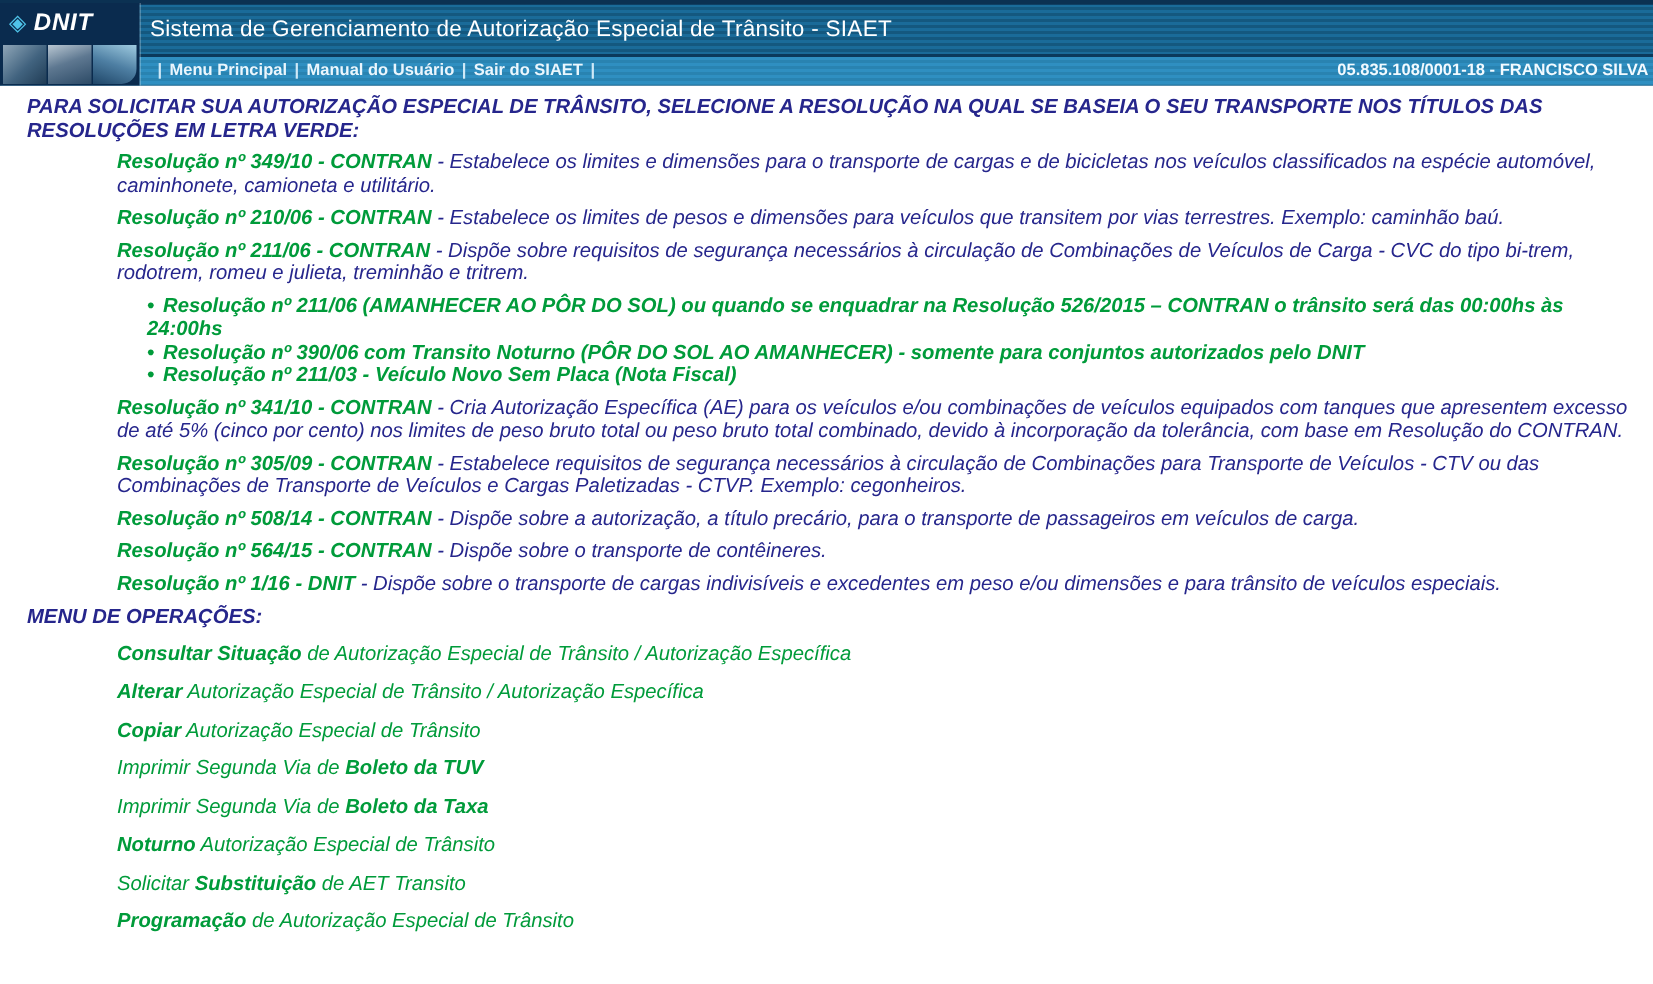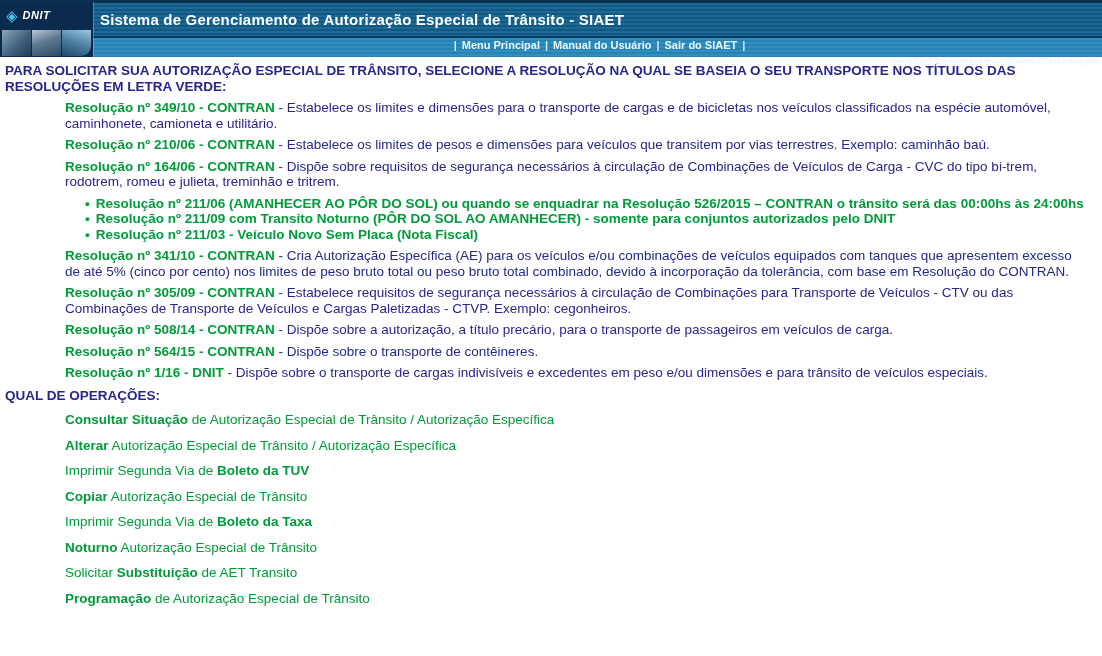--- a/index.html
+++ b/index.html
@@ -12,45 +12,45 @@
     width:1102px;height:656px;overflow:hidden;background:#fff;
     font-family:"Liberation Sans",sans-serif;font-size:13.5px;line-height:15.5px;color:var(--navy);
   }
   
   .header{position:relative;height:57px;background:var(--edge);}
   .title-band{
     height:33px;border-top:3px solid var(--edge);box-sizing:content-box;
     background:repeating-linear-gradient(180deg,var(--band-mid) 0px,var(--band-mid) 2px,var(--band-dark) 2px,var(--band-dark) 4px);
     display:flex;align-items:center;padding-left:100px;
   }
-  .app-title{color:#fff;font-weight:bold;font-size:15px;letter-spacing:.2px;white-space:nowrap;}
+  .app-title{color:#fff;font-weight:normal;font-size:15px;letter-spacing:.2px;white-space:nowrap;}
   .menu-band{
     height:19px;border-top:2px solid #0B3A5C;box-sizing:content-box;
     background:repeating-linear-gradient(180deg,var(--menu-mid) 0px,var(--menu-mid) 2px,var(--menu-dark) 2px,var(--menu-dark) 4px);
     display:flex;align-items:center;padding-left:100px;padding-right:3px;
-    color:#EAF6FD;font-size:11px;font-weight:bold;white-space:nowrap;flex-direction:column;
+    color:#EAF6FD;font-size:11px;font-weight:bold;white-space:nowrap;
   }
   .menu-sep{margin:0 5px;color:#CFE9F7;}
   .menu-link{cursor:pointer;}
   .user-id{margin-left:auto;color:#F2FAFF;}
   
   .logo{
     position:absolute;left:0;top:2px;width:93px;height:55px;background:var(--logo-bg);
     box-shadow:1px 0 0 rgba(255,255,255,.25);cursor:pointer;
   }
   .logo-top{display:flex;align-items:center;height:27px;padding-left:6px;}
   .diamond{color:var(--cyan);font-size:15px;margin-right:5px;line-height:1;}
-  .logo-text{color:#fff;font-weight:bold;font-style:italic;font-size:11px;letter-spacing:.5px;}
+  .logo-text{color:#fff;font-weight:bold;font-style:italic;font-size:16px;letter-spacing:.5px;}
   .photo-strip{display:flex;height:26px;margin:1px 2px 0 2px;gap:1px;}
   .photo-strip div{flex:1;}
   .ph1{background:linear-gradient(135deg,#8FA6B8 0%,#41637F 55%,#203C55 100%);}
   .ph2{background:linear-gradient(160deg,#B9C7D2 0%,#5E7891 45%,#2C4A66 100%);}
   .ph3{background:linear-gradient(200deg,#9FCBE0 0%,#4E7FA3 50%,#1F4668 100%);border-bottom-right-radius:10px;}
   
-  .content{padding:6px 12px 0 5px;}
+  .content{padding:6px 12px 0 18px;font-style:italic;}
   .intro-heading{font-weight:bold;color:var(--navy);margin:0;}
   .resolutions{margin-left:60px;}
   .res-item{margin:6px 0;}
   .res-title{color:var(--green);font-weight:bold;cursor:pointer;text-decoration:none;}
   .res-desc{color:var(--navy);}
   .sub-bullets{list-style:none;margin:5px 0 5px 20px;padding:0;}
   .sub-bullets li{color:var(--green);font-weight:bold;cursor:pointer;}
   .sub-bullets li::before{content:"•";color:var(--green);font-weight:bold;margin:0 6px 0 0;}
   .ops-heading{font-weight:bold;color:var(--navy);margin:7px 0 0 0;}
   .operations{list-style:none;margin:9px 0 0 60px;padding:0;}
@@ -79,36 +79,36 @@
       <div class="ph3"></div>
     </div>
   </div>
 </div>
 
 <div class="content">
   <p class="intro-heading">PARA SOLICITAR SUA AUTORIZAÇÃO ESPECIAL DE TRÂNSITO, SELECIONE A RESOLUÇÃO NA QUAL SE BASEIA O SEU TRANSPORTE NOS TÍTULOS DAS RESOLUÇÕES EM LETRA VERDE:</p>
   <div class="resolutions">
       <p class="res-item"><a class="res-title">Resolução nº 349/10 - CONTRAN</a><span class="res-desc"> - Estabelece os limites e dimensões para o transporte de cargas e de bicicletas nos veículos classificados na espécie automóvel, caminhonete, camioneta e utilitário.</span></p>
       <p class="res-item"><a class="res-title">Resolução nº 210/06 - CONTRAN</a><span class="res-desc"> - Estabelece os limites de pesos e dimensões para veículos que transitem por vias terrestres. Exemplo: caminhão baú.</span></p>
-      <p class="res-item"><a class="res-title">Resolução nº 164/06 - CONTRAN</a><span class="res-desc"> - Dispõe sobre requisitos de segurança necessários à circulação de Combinações de Veículos de Carga - CVC do tipo bi-trem, rodotrem, romeu e julieta, treminhão e tritrem.</span></p>
+      <p class="res-item"><a class="res-title">Resolução nº 211/06 - CONTRAN</a><span class="res-desc"> - Dispõe sobre requisitos de segurança necessários à circulação de Combinações de Veículos de Carga - CVC do tipo bi-trem, rodotrem, romeu e julieta, treminhão e tritrem.</span></p>
       <ul class="sub-bullets">
         <li>Resolução nº 211/06 (AMANHECER AO PÔR DO SOL) ou quando se enquadrar na Resolução 526/2015 – CONTRAN o trânsito será das 00:00hs às 24:00hs</li>
-        <li>Resolução nº 211/09 com Transito Noturno (PÔR DO SOL AO AMANHECER) - somente para conjuntos autorizados pelo DNIT</li>
+        <li>Resolução nº 390/06 com Transito Noturno (PÔR DO SOL AO AMANHECER) - somente para conjuntos autorizados pelo DNIT</li>
         <li>Resolução nº 211/03 - Veículo Novo Sem Placa (Nota Fiscal)</li>
       </ul>
       <p class="res-item"><a class="res-title">Resolução nº 341/10 - CONTRAN</a><span class="res-desc"> - Cria Autorização Específica (AE) para os veículos e/ou combinações de veículos equipados com tanques que apresentem excesso de até 5% (cinco por cento) nos limites de peso bruto total ou peso bruto total combinado, devido à incorporação da tolerância, com base em Resolução do CONTRAN.</span></p>
       <p class="res-item"><a class="res-title">Resolução nº 305/09 - CONTRAN</a><span class="res-desc"> - Estabelece requisitos de segurança necessários à circulação de Combinações para Transporte de Veículos - CTV ou das Combinações de Transporte de Veículos e Cargas Paletizadas - CTVP. Exemplo: cegonheiros.</span></p>
       <p class="res-item"><a class="res-title">Resolução nº 508/14 - CONTRAN</a><span class="res-desc"> - Dispõe sobre a autorização, a título precário, para o transporte de passageiros em veículos de carga.</span></p>
       <p class="res-item"><a class="res-title">Resolução nº 564/15 - CONTRAN</a><span class="res-desc"> - Dispõe sobre o transporte de contêineres.</span></p>
       <p class="res-item"><a class="res-title">Resolução nº 1/16 - DNIT</a><span class="res-desc"> - Dispõe sobre o transporte de cargas indivisíveis e excedentes em peso e/ou dimensões e para trânsito de veículos especiais.</span></p>
     </div>
-  <p class="ops-heading">QUAL DE OPERAÇÕES:</p>
+  <p class="ops-heading">MENU DE OPERAÇÕES:</p>
   <ul class="operations">
       <li><b>Consultar Situação</b><span> de Autorização Especial de Trânsito / Autorização Específica</span></li>
       <li><b>Alterar</b><span> Autorização Especial de Trânsito / Autorização Específica</span></li>
+      <li><b>Copiar</b><span> Autorização Especial de Trânsito</span></li>
       <li><span>Imprimir Segunda Via de </span><b>Boleto da TUV</b></li>
-      <li><b>Copiar</b><span> Autorização Especial de Trânsito</span></li>
       <li><span>Imprimir Segunda Via de </span><b>Boleto da Taxa</b></li>
       <li><b>Noturno</b><span> Autorização Especial de Trânsito</span></li>
       <li><span>Solicitar </span><b>Substituição</b><span> de AET Transito</span></li>
       <li><b>Programação</b><span> de Autorização Especial de Trânsito</span></li>
     </ul>
 </div>
 
 </body></html>

